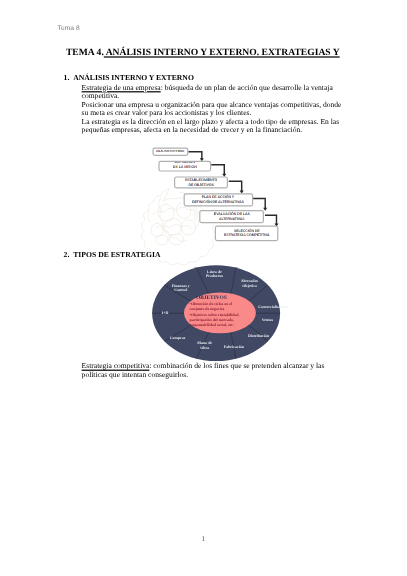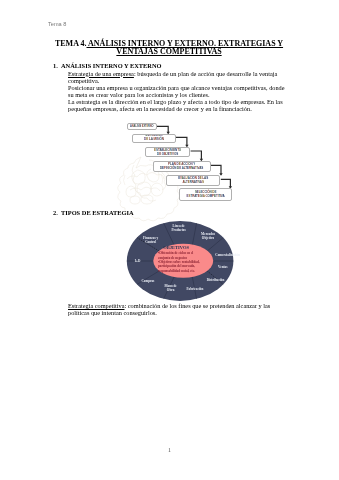--- a/index.html
+++ b/index.html
@@ -18,21 +18,21 @@
   .sbox{position:absolute;background:#fff;border:0.4px solid #b0b0b0;border-radius:2px;box-sizing:border-box;
         display:flex;align-items:center;justify-content:center;text-align:center;overflow:hidden;
         font-family:"Liberation Sans",sans-serif;font-weight:bold;letter-spacing:-0.1px;}
   .sbox span{display:inline;}
 </style>
 </head>
 <body>
 
 <div class="page">
   <div class="hdr">Tema 8</div>
-  <div class="doc-title"><span>TEMA 4.</span><span class="u"> ANÁLISIS INTERNO Y EXTERNO. EXTRATEGIAS Y</span><br><span class="u">VENTAJAS COMPETITIVAS</span></div>
+  <div class="doc-title"><span>TEMA 4.</span><span class="u"> ANÁLISIS INTERNO Y EXTERNO. EXTRATEGIAS Y</span><br></div>
 
   <div class="sec" style="left:53px;top:62px;"><span>1.</span>&nbsp;&nbsp;<span>ANÁLISIS INTERNO Y EXTERNO</span></div>
 
   <div class="para" style="left:68px;top:69.5px;width:218px;">
     <div><span class="u">Estrategia de una empresa</span><span>: búsqueda de un plan de acción que desarrolle la ventaja</span></div>
     <div>competitiva.</div>
     <div>Posicionar una empresa u organización para que alcance ventajas competitivas, donde</div>
     <div>su meta es crear valor para los accionistas y los clientes.</div>
     <div>La estrategia es la dirección en el largo plazo y afecta a todo tipo de empresas. En las</div>
     <div>pequeñas empresas, afecta en la necesidad de crecer y en la financiación.</div>

